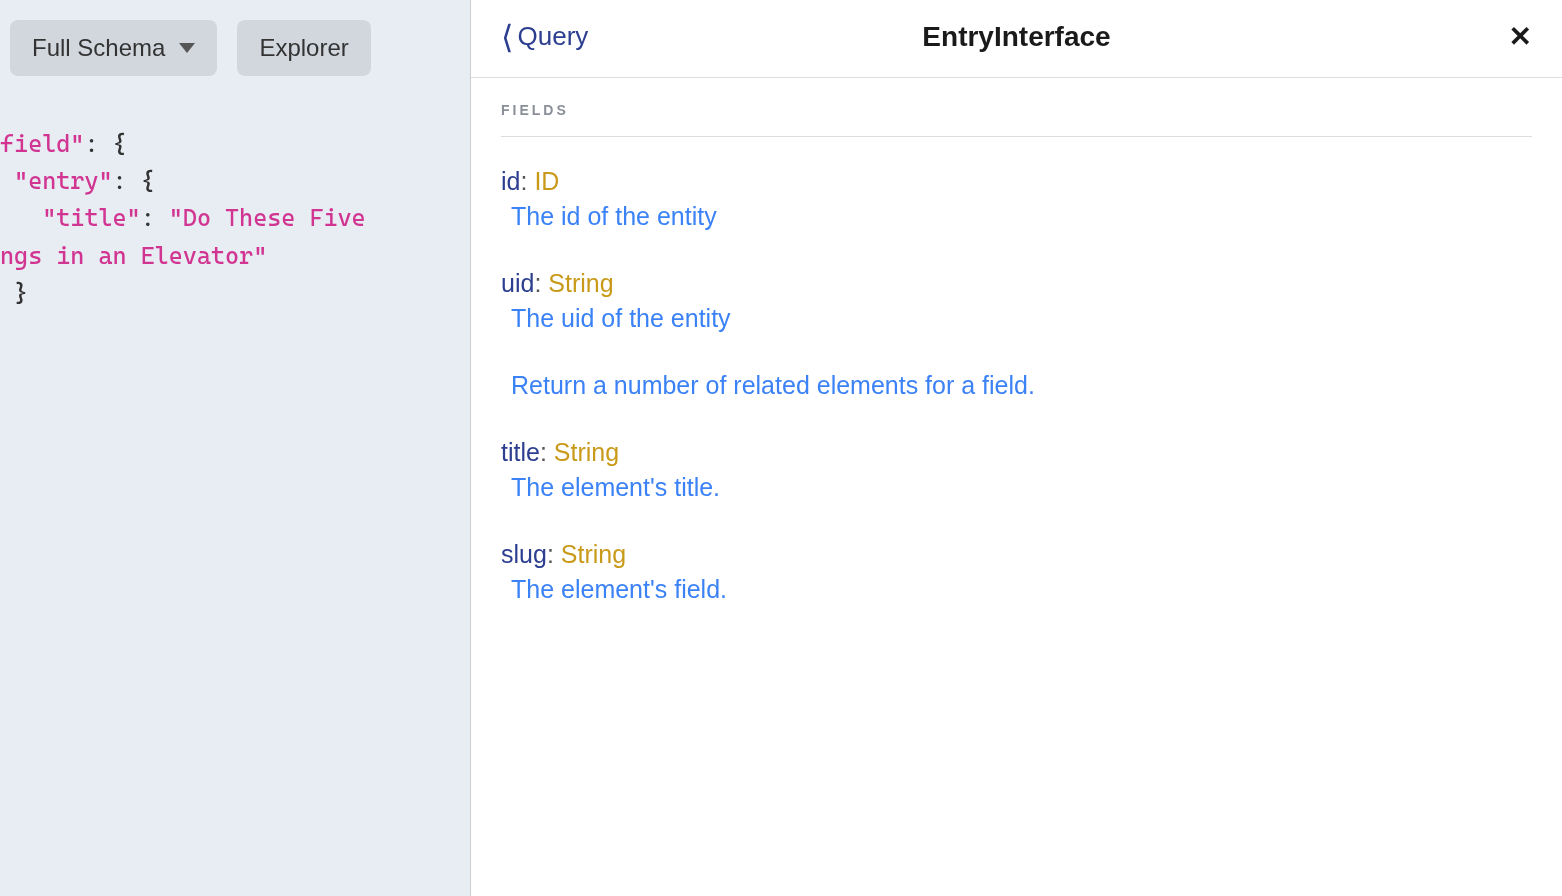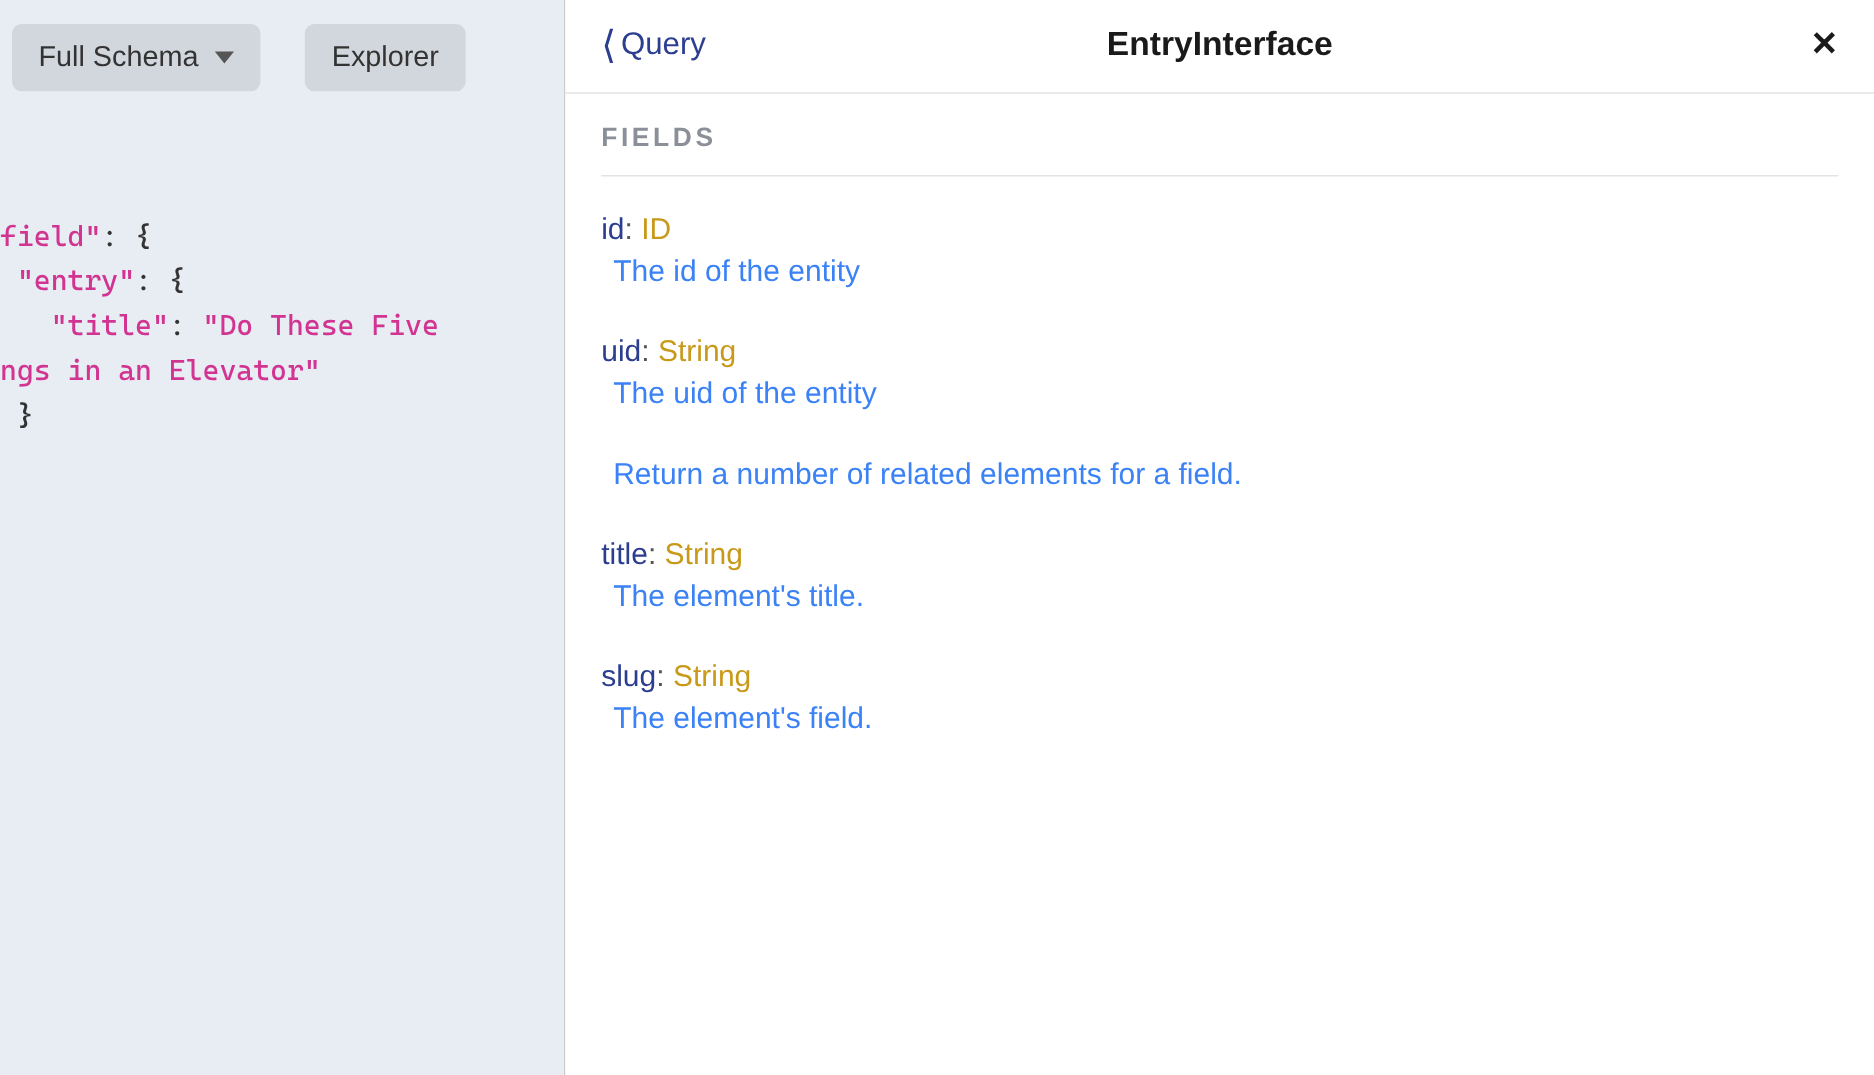--- a/index.html
+++ b/index.html
@@ -15,23 +15,23 @@
       overflow: hidden;
     }
     .left-panel {
       width: 470px;
       background: #e8edf4;
       padding: 20px 0 0 0;
       flex-shrink: 0;
     }
     .toolbar {
       display: flex;
-      gap: 37px;
+      gap: 20px;
       padding: 0 10px 13px 10px;
-      margin-bottom: 90px;
+      margin-bottom: 37px;
     }
     .toolbar-button {
       background: #d2d7de;
       border: none;
       border-radius: 8px;
       padding: 14px 22px;
       font-size: 24px;
       color: #333;
       cursor: pointer;
       display: flex;
@@ -130,21 +130,21 @@
     .doc-body {
       padding: 24px 30px;
       overflow-y: auto;
     }
     .doc-description {
       font-size: 25px;
       color: #1a1a1a;
       margin-bottom: 54px;
     }
     .fields-header {
-      font-size: 22px;
+      font-size: 14px;
       font-weight: 700;
       letter-spacing: 3px;
       color: #8a8f98;
       text-transform: uppercase;
       padding-bottom: 18px;
       border-bottom: 1px solid #ddd;
       margin-bottom: 30px;
     }
     .field-item {
       margin-bottom: 38px;

